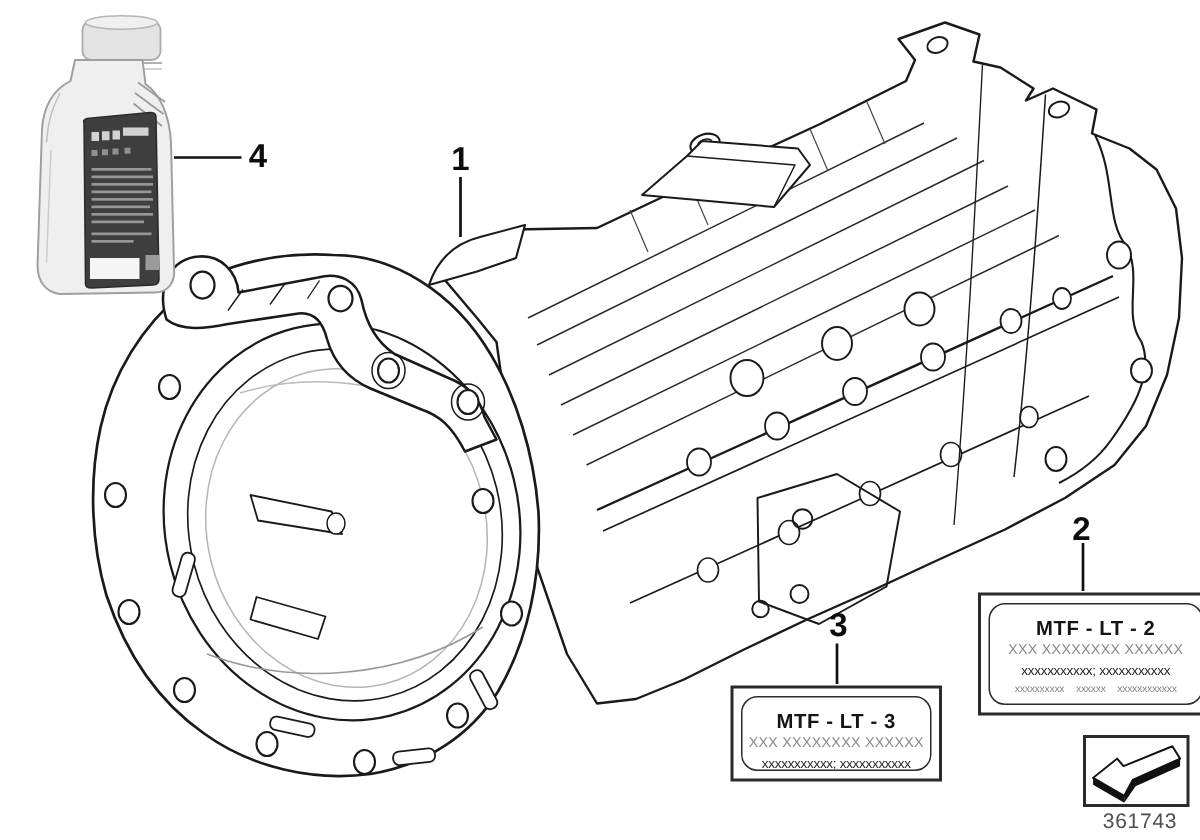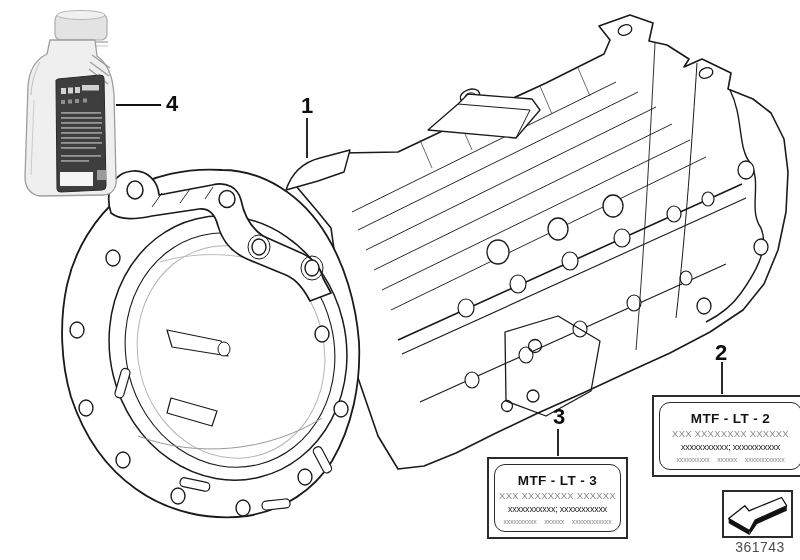--- a/index.html
+++ b/index.html
@@ -235,21 +235,21 @@
 
   <div class="part-label" style="left:652px;top:395px;width:157px;height:82px">
     <div class="part-label-inner">
       <div class="lbl-title">MTF - LT - 2</div>
       <div class="lbl-line1">XXX XXXXXXXX XXXXXX</div>
       <div class="lbl-line2">xxxxxxxxxxx; xxxxxxxxxxx</div>
       <div class="lbl-line3">xxxxxxxxxx xxxxxx xxxxxxxxxxxx</div>
     </div>
   </div>
 
-  <div class="part-label" style="left:487px;top:457px;width:141px;height:82px">
+  <div class="part-label" style="left:487px;top:457px;width:141px;height:64px">
     <div class="part-label-inner">
       <div class="lbl-title">MTF - LT - 3</div>
       <div class="lbl-line1">XXX XXXXXXXX XXXXXX</div>
       <div class="lbl-line2">xxxxxxxxxxx; xxxxxxxxxxx</div>
       <div class="lbl-line3">xxxxxxxxxx xxxxxx xxxxxxxxxxxx</div>
     </div>
   </div>
 
   <div id="arrow-box">
     <svg viewBox="0 0 71 48" width="67" height="44" preserveAspectRatio="none" xmlns="http://www.w3.org/2000/svg">

